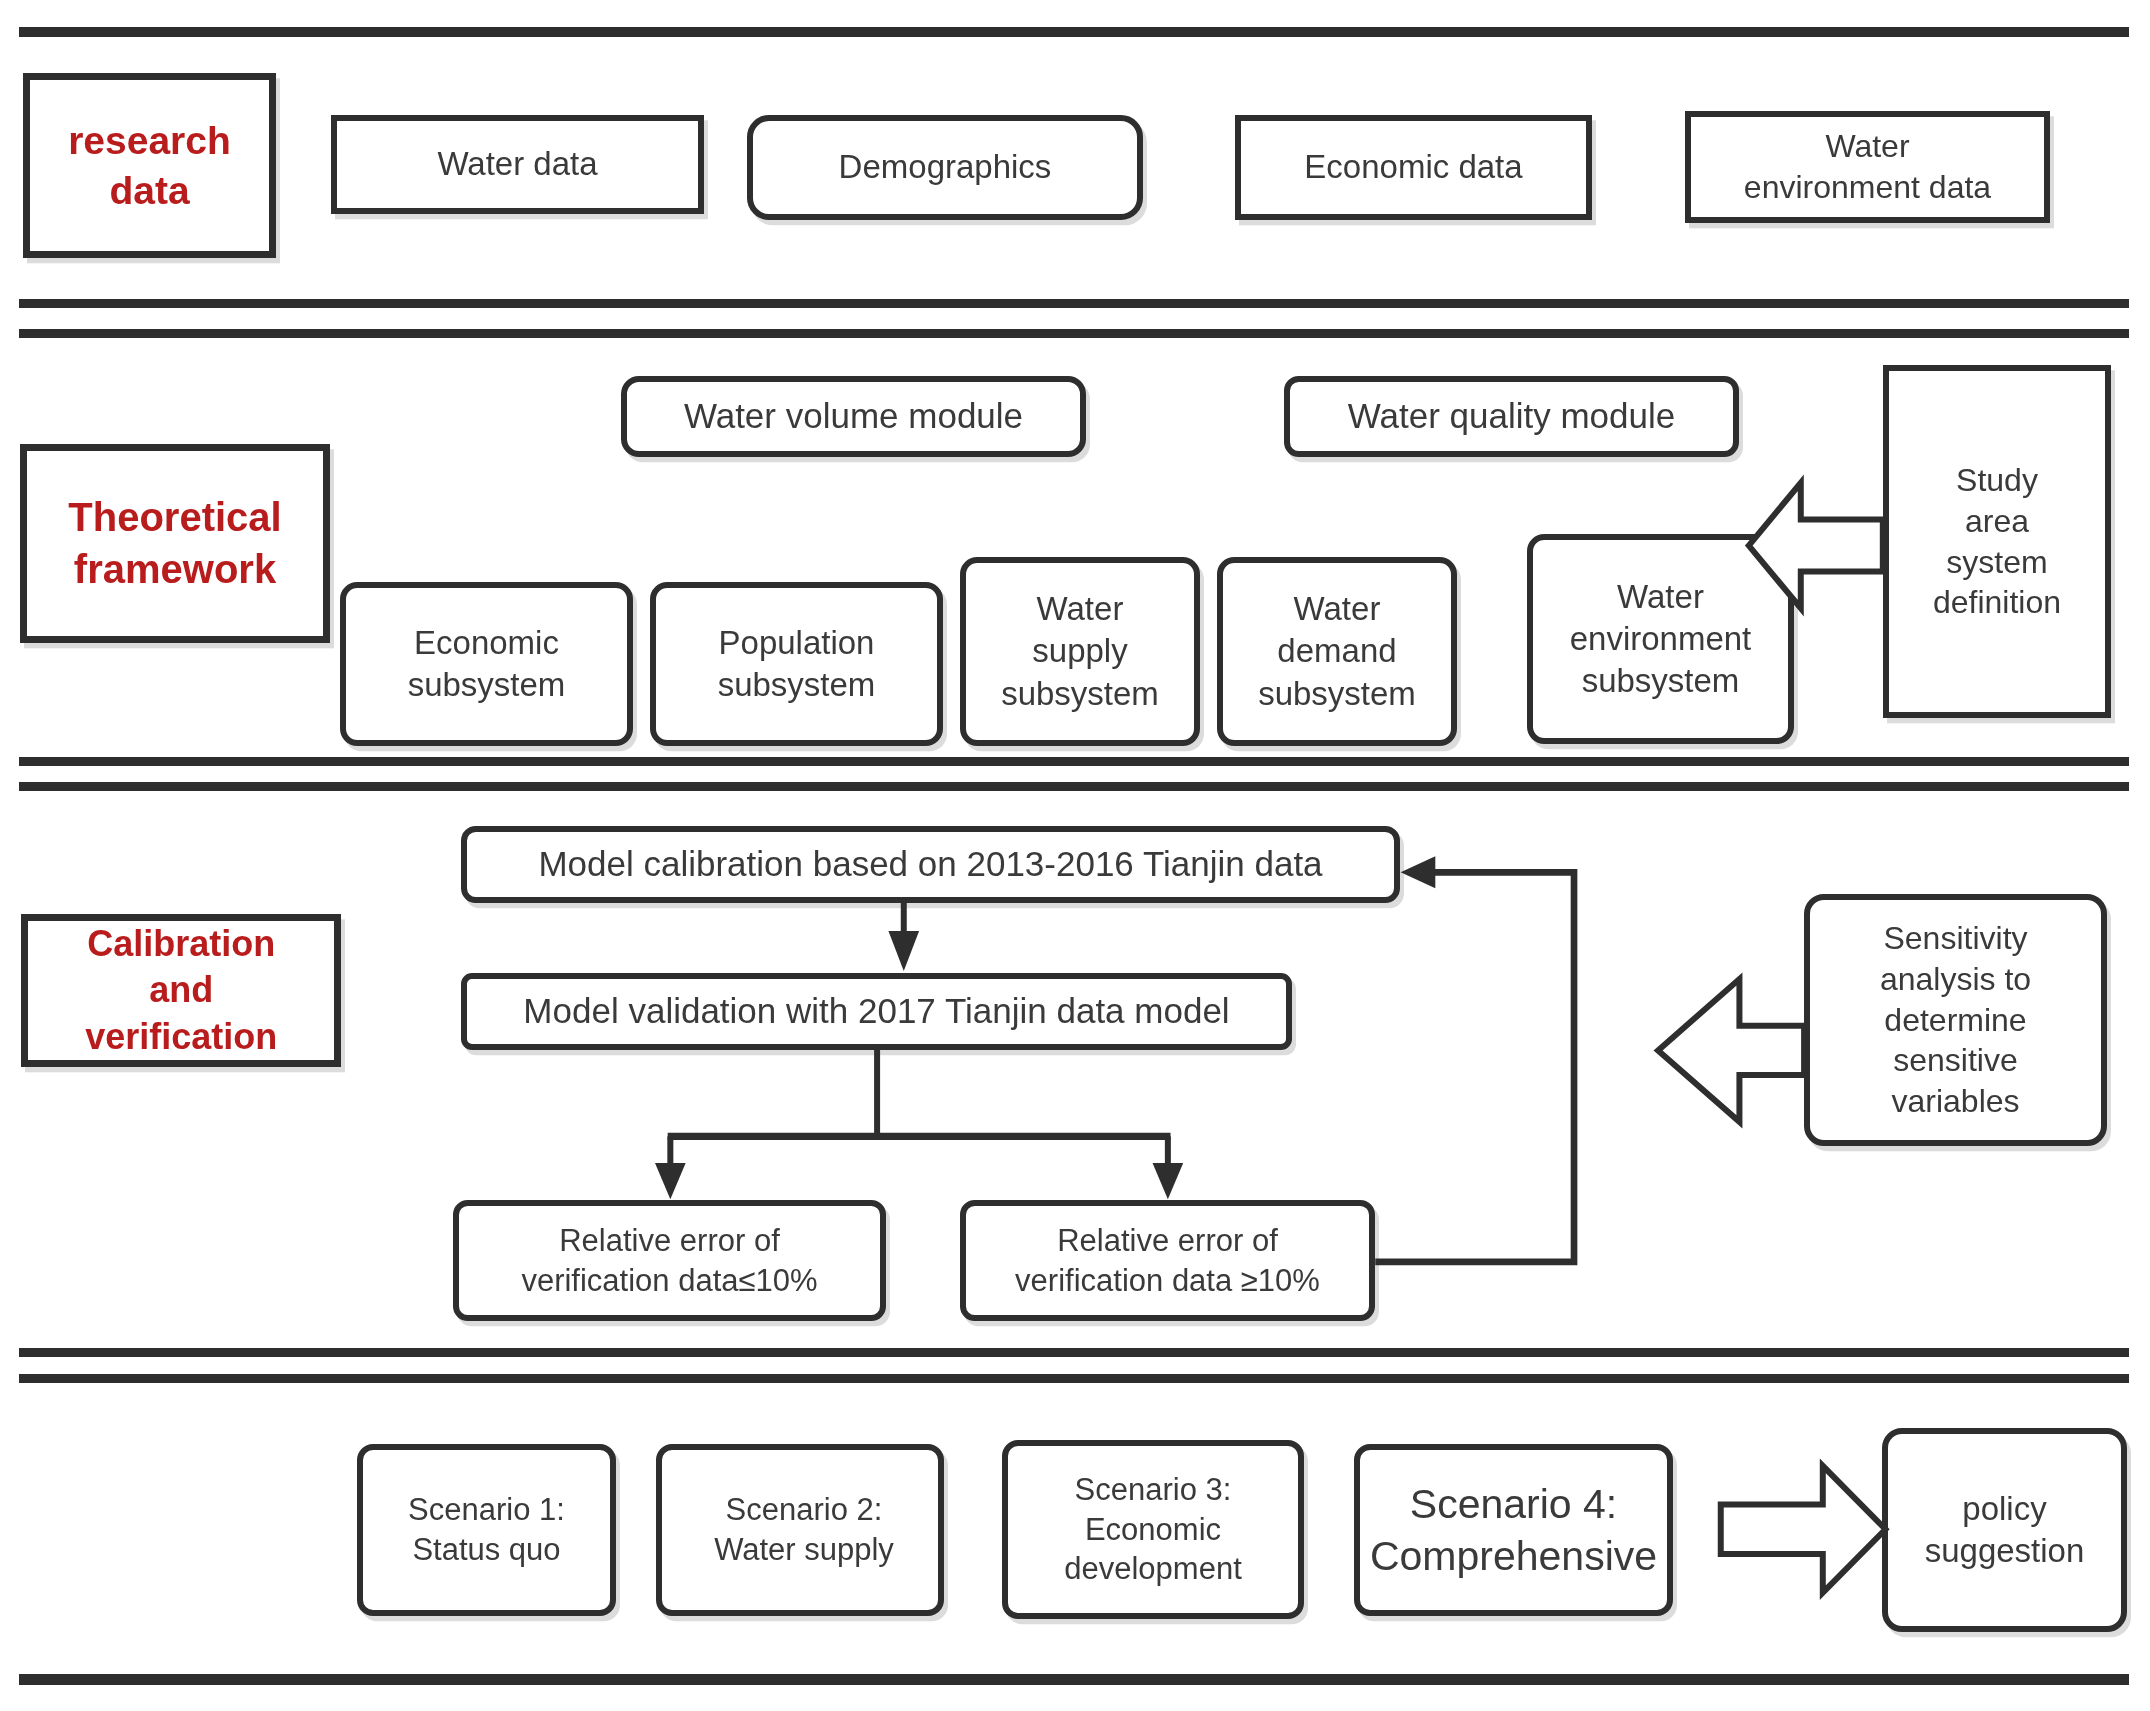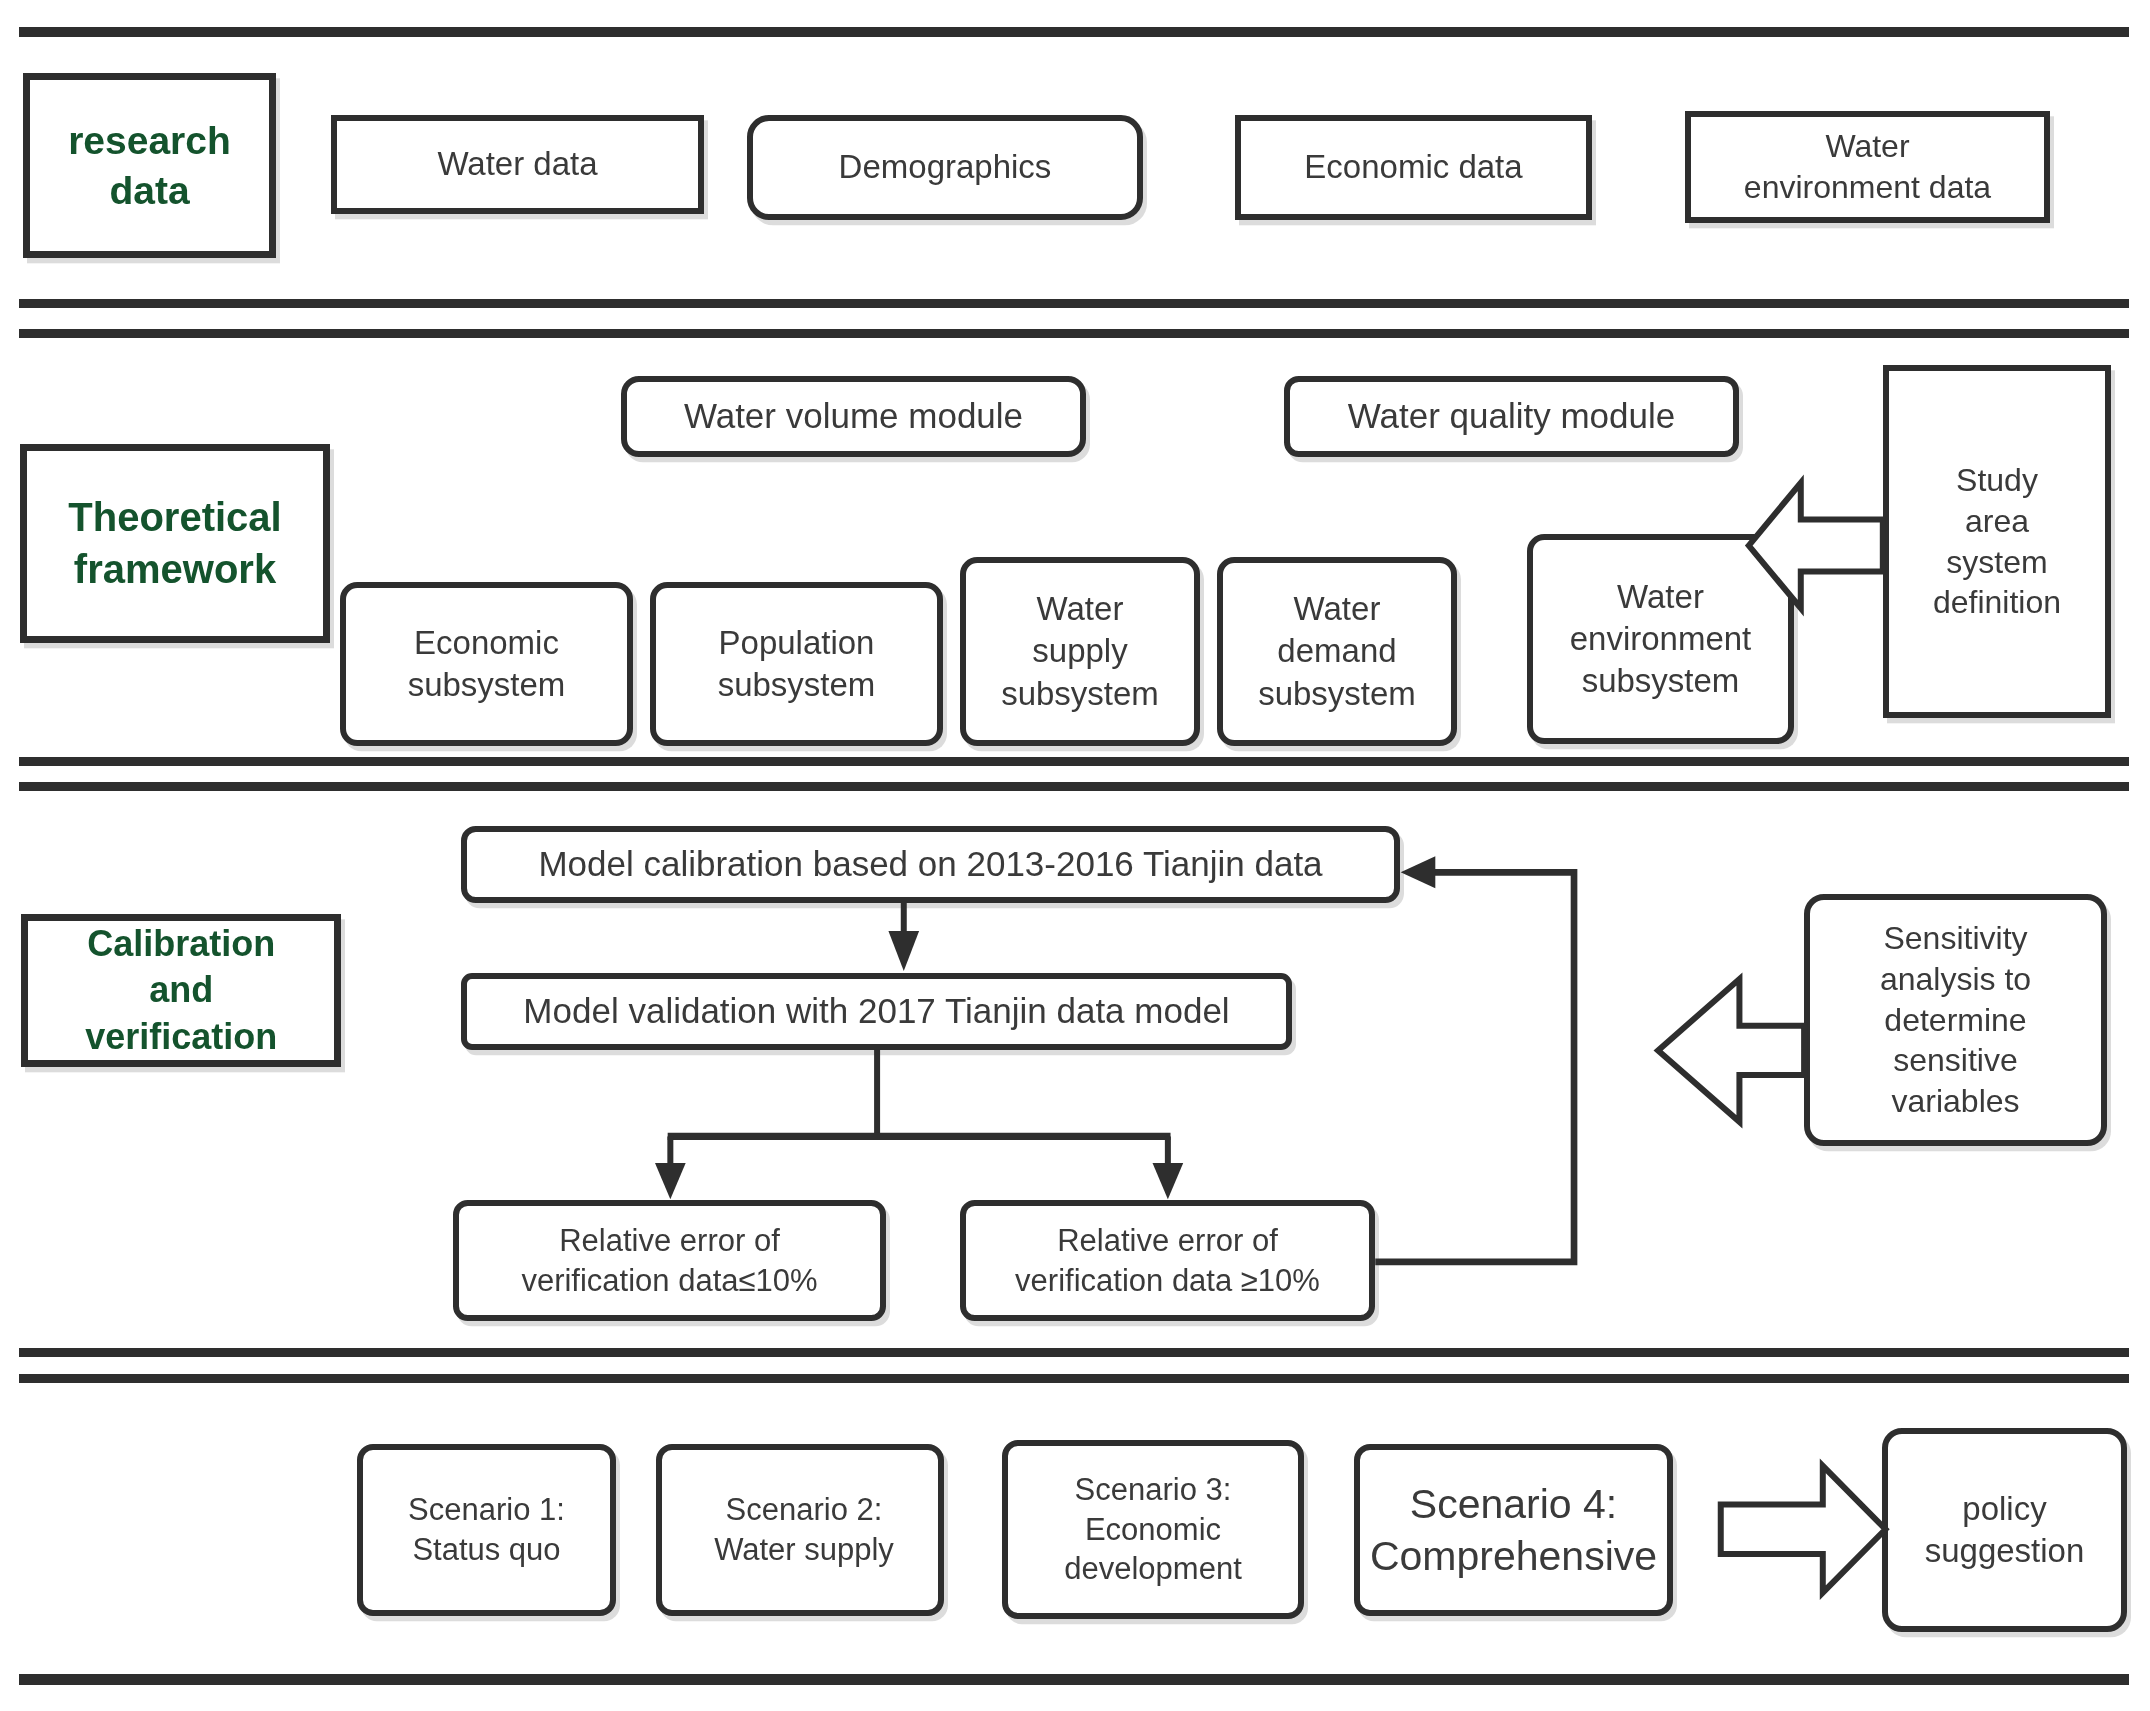--- a/index.html
+++ b/index.html
@@ -21,21 +21,21 @@
     position:absolute;
     display:flex;align-items:center;justify-content:center;
     text-align:center;white-space:pre-line;
     background:#fff;border:6px solid var(--ink);
     box-sizing:border-box;
     line-height:1.28;
     box-shadow:4px 5.3px 0 rgba(130,130,130,.28);
   }
   .sharp{border-width:6.7px;}
   .round{border-radius:16px;}
-  .seclabel{font-weight:bold;color:#14532d;border-width:7.3px;}
+  .seclabel{font-weight:bold;color:#b91c1c;border-width:7.3px;}
   svg.overlay{position:absolute;left:0;top:0;pointer-events:none;}
 </style>
 </head>
 <body>
 
 <div id="canvas">
 
   <div class="hline" style="top:27px;height:10px;"></div>
   <div class="hline" style="top:299px;height:8.7px;"></div>
   <div class="hline" style="top:329px;height:8.7px;"></div>

